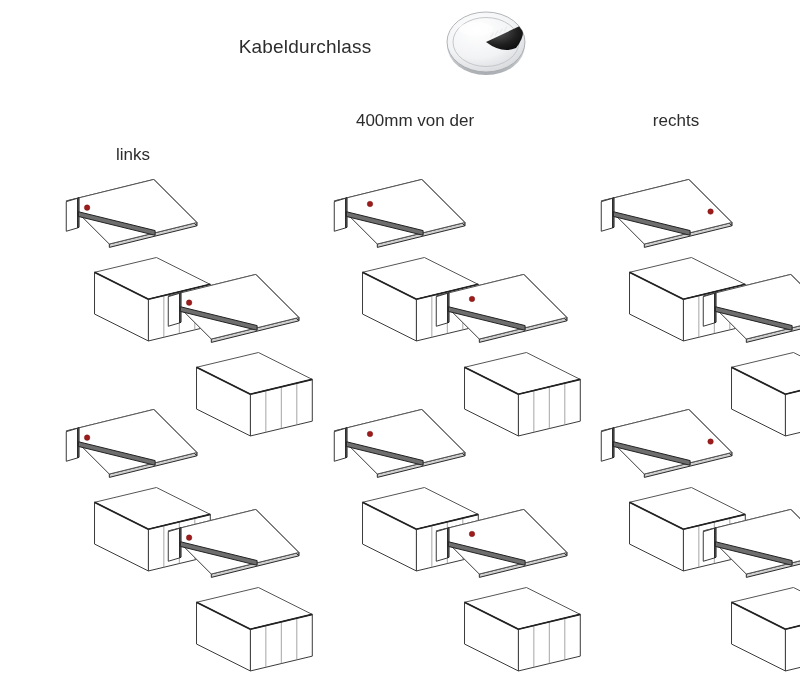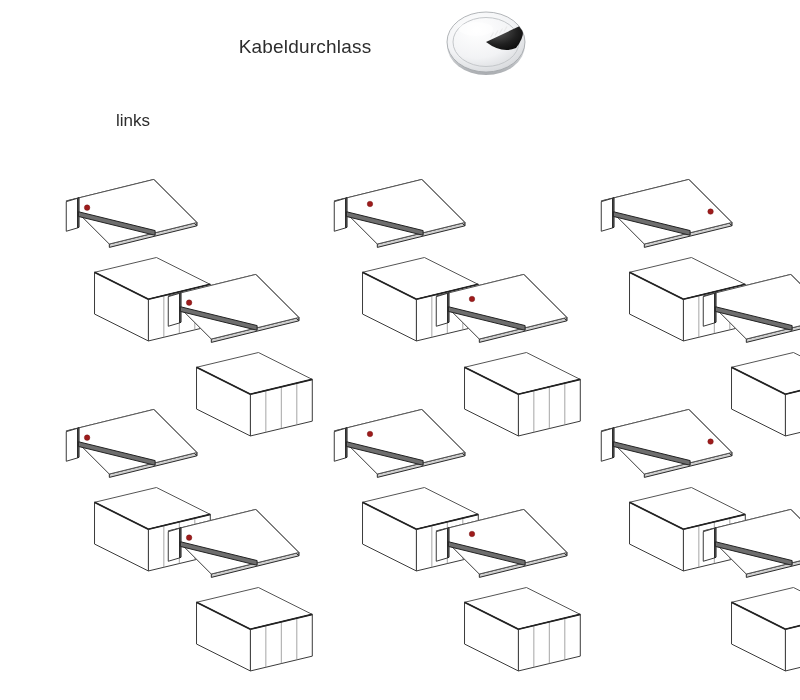--- a/index.html
+++ b/index.html
@@ -24,21 +24,21 @@
   .grommet-photo{
     position:absolute;left:430px;top:2px;width:110px;height:78px;
   }
 
   
   .col-head{
     position:absolute;top:108px;
     font-size:17px;line-height:25px;text-align:center;color:#2d2d2d;
     font-weight:400;
   }
-  .col-head.c0{left:63px;width:140px;}
+  .col-head.c0{left:63px;width:140px;margin-top:34px;}
   .col-head.c1{left:330px;width:170px;}
   .col-head.c2{left:606px;width:140px;}
 
   
   .grid{position:absolute;left:0;top:160px;width:800px;height:540px;}
   .cell{position:absolute;width:270px;height:175px;}
 
   .svgfit{display:block;width:100%;height:100%;overflow:visible;}
   .ln-thin{fill:none;stroke:#8e8e8e;stroke-width:.8;vector-effect:non-scaling-stroke;}
   .ln-thick{fill:none;stroke:#222;stroke-width:1.7;vector-effect:non-scaling-stroke;}
@@ -92,20 +92,24 @@
         </g>
         <ellipse cx="46" cy="27" rx="17" ry="7" fill="#ffffff" opacity=".55"></ellipse>
       </svg>
     </div>
   </div>
 
   <div class="col-head c0">
     <div>links</div>
   </div>
   <div class="col-head c1">
+    <div>400mm von der</div>
+  </div>
+  <div class="col-head c2">
+    <div>rechts</div>
   </div>
 
   <div class="grid" id="grid">
       <div class="cell" style="left: 10px; top: 10px;">
   <svg class="svgfit" viewBox="0 0 270 260" aria-hidden="true">
     <g>
       <polygon class="face-top" points="18.0,46.0 148.0,14.0 212.0,78.0 82.0,110.0"></polygon>
 
       <polygon class="face-edge" points="82.0,110.0 212.0,78.0 212.0,83.0 82.0,115.0"></polygon>
       <polygon class="face-edge" points="212.0,78.0 148.0,14.0 148.0,19.0 212.0,83.0"></polygon>

